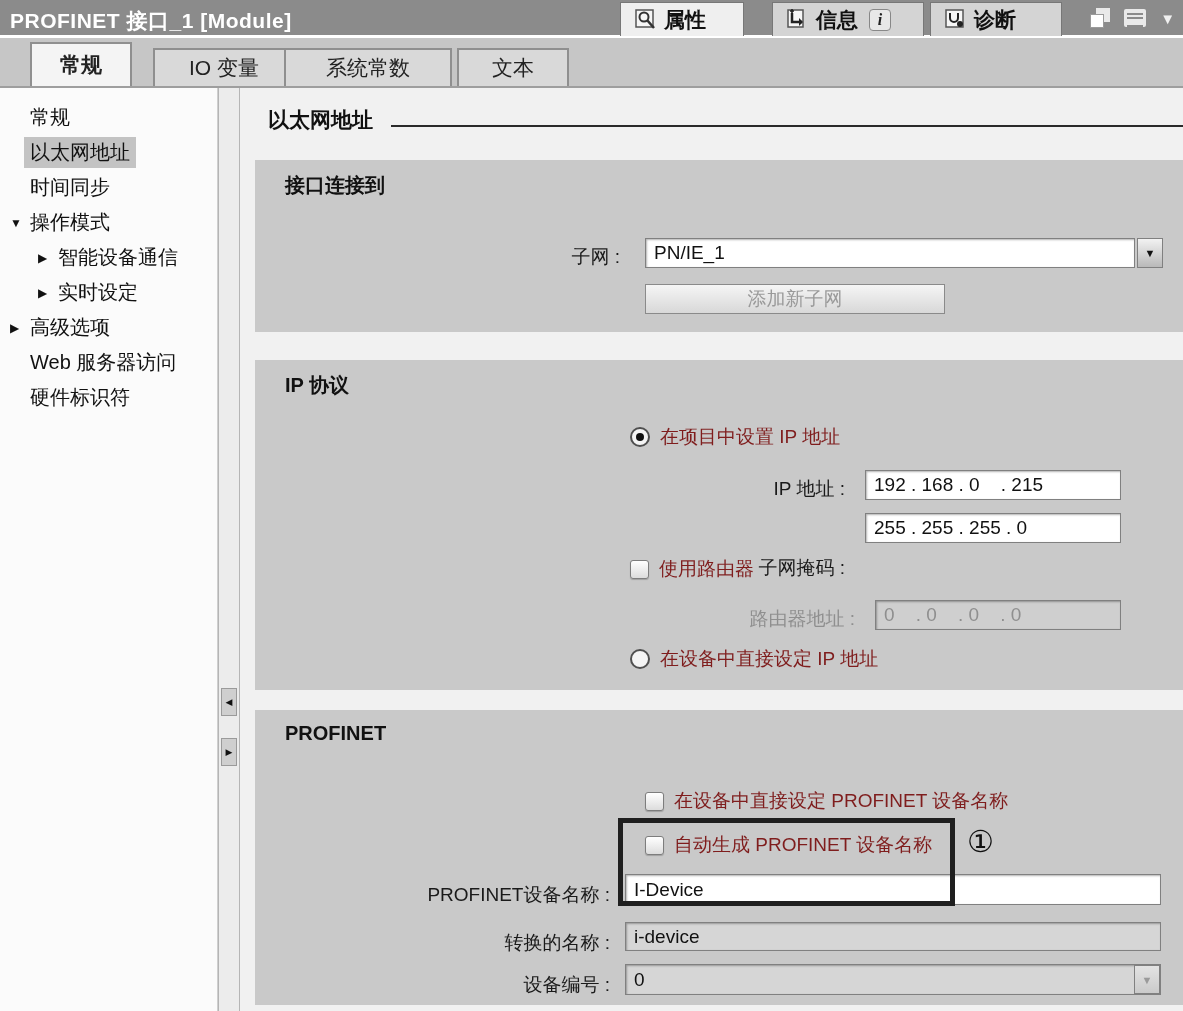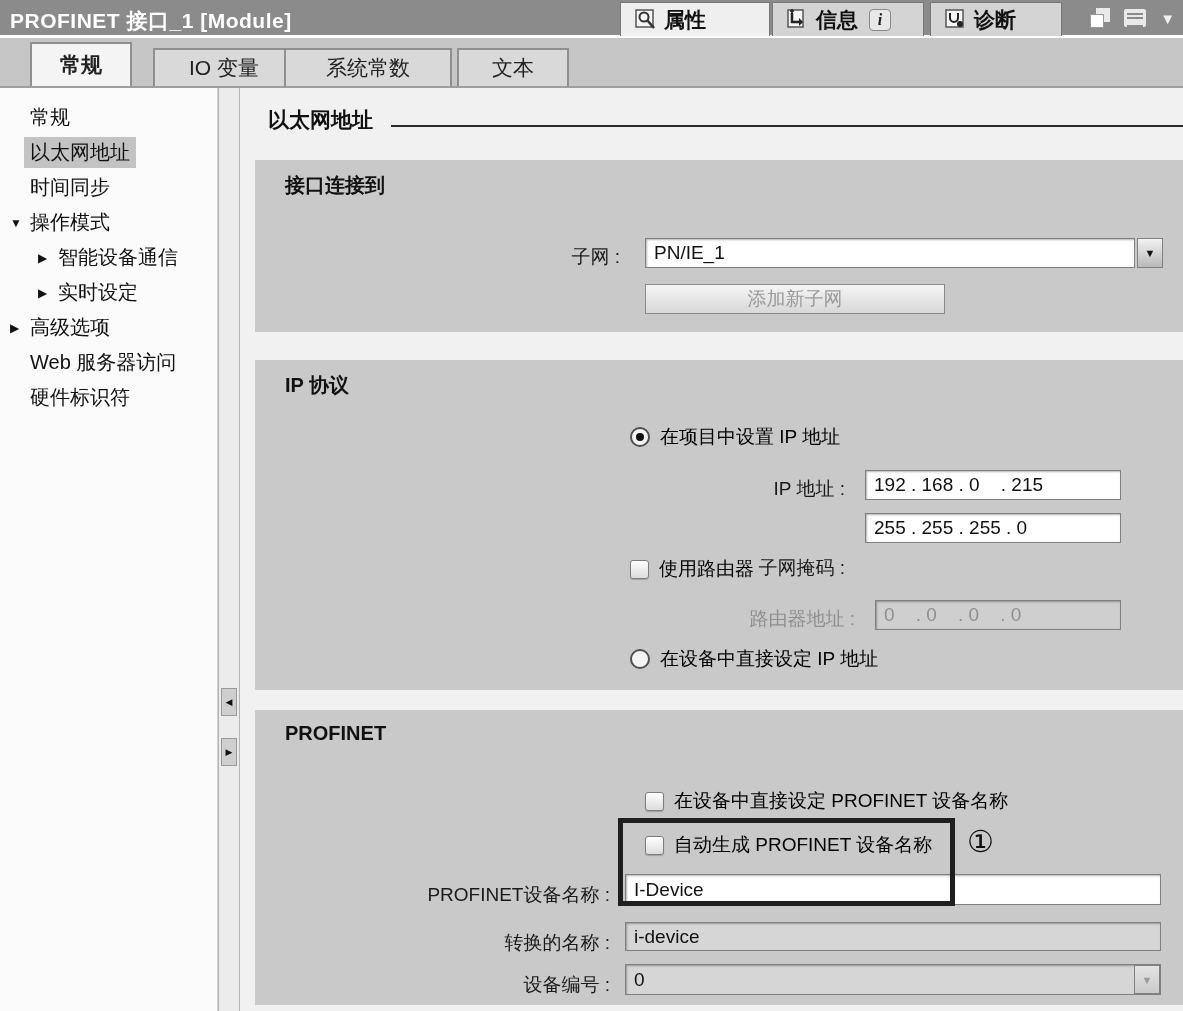--- a/index.html
+++ b/index.html
@@ -6,21 +6,21 @@
   html,body { width:1183px; height:1011px; overflow:hidden;
     font-family:"Liberation Sans","DejaVu Sans",sans-serif; background:#f2f2f2; }
 
   
   .titlebar { position:relative; height:38px; background:#8b8b8b; border-bottom:3px solid #fff; }
   .titlebar-title { position:absolute; left:10px; top:7px; color:#fff; font-weight:bold; font-size:21px; letter-spacing:.5px; }
   .insp-tab { position:absolute; top:2px; height:34px; display:flex; align-items:center; gap:7px;
     padding:0 14px; font-size:21px; font-weight:bold; color:#111; background:#d4d4d4;
     border:1px solid #777; border-bottom:none; }
   .insp-tab.active { background:#efefef; }
-  .insp-tab--props { left:620px; width:150px; }
+  .insp-tab--props { left:620px; width:124px; }
   .insp-tab--info  { left:772px; width:152px; }
   .insp-tab--diag  { left:930px; width:132px; }
   .insp-icon { width:22px; height:22px; flex:0 0 auto; }
   .info-badge { margin-left:4px; width:22px; height:22px; border:1px solid #888; border-radius:4px;
     background:#e8e8e8; color:#222; font:italic bold 16px "Liberation Serif",serif;
     display:flex; align-items:center; justify-content:center; }
   .win-icons { position:absolute; right:8px; top:8px; display:flex; gap:14px; align-items:center; }
   .ic-float { position:relative; width:20px; height:20px; }
   .ic-float::before { content:""; position:absolute; right:0; top:0; width:14px; height:14px; background:#e9e9e9; }
   .ic-float::after  { content:""; position:absolute; left:0; bottom:0; width:14px; height:14px; background:#fff; box-shadow:0 0 0 1px #9a9a9a inset; }
@@ -75,21 +75,21 @@
 
   .drop-arrow { position:absolute; width:26px; background:linear-gradient(#f2f2f2,#b9b9b9);
     border:1px solid #808080; display:flex; align-items:center; justify-content:center;
     font-size:11px; color:#111; }
   .drop-arrow.disabled { color:#9a9a9a; background:linear-gradient(#e3e3e3,#cacaca); }
 
   .btn { position:absolute; background:linear-gradient(#f5f5f5,#d8d8d8); border:1px solid #8a8a8a;
     display:flex; align-items:center; justify-content:center; font-size:19px; color:#9a9a9a; }
 
   .check-row, .radio-row { position:absolute; display:flex; align-items:center; gap:10px;
-    font-size:19px; color:#000000; white-space:nowrap; }
+    font-size:19px; color:#7f1d1d; white-space:nowrap; }
   .cbox { width:19px; height:19px; border:1px solid #7d7d7d; border-radius:3px;
     background:linear-gradient(#ffffff,#dcdcdc); box-shadow:0 1px 1px rgba(0,0,0,.2); flex:0 0 auto; }
   .rdot { width:20px; height:20px; border:2px solid #4f4f4f; border-radius:50%;
     background:#f4f4f4; position:relative; flex:0 0 auto; }
   .rdot.on::after { content:""; position:absolute; left:4px; top:4px; width:8px; height:8px;
     border-radius:50%; background:#111; }
 
   .hl-rect { position:absolute; left:363px; top:108px; width:337px; height:88px;
     border:5px solid #1f1f1f; pointer-events:none; z-index:5; }
   .annot { position:absolute; left:712px; top:114px; font-size:30px; color:#111; }

